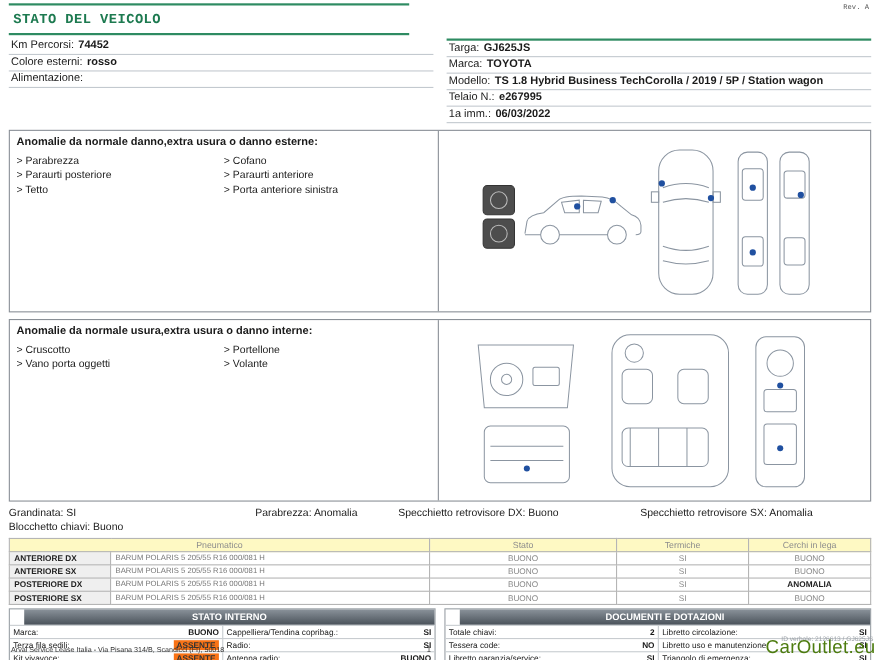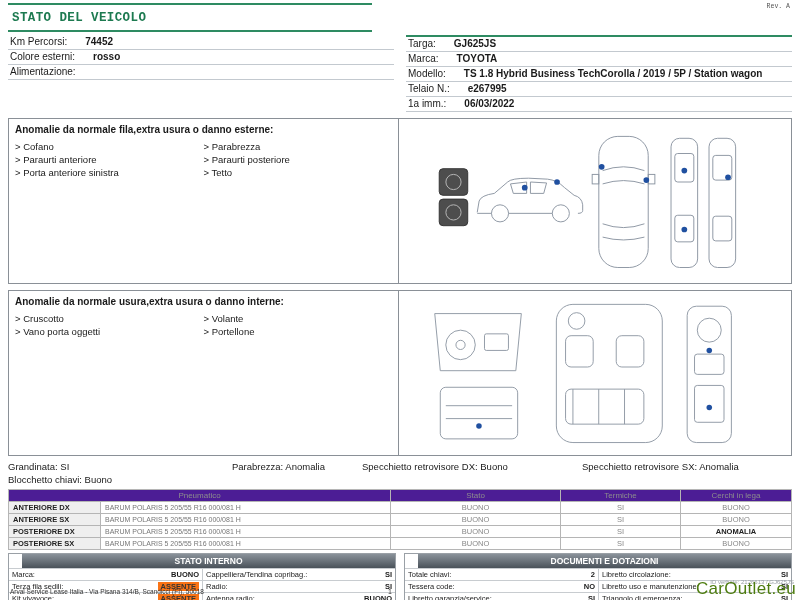--- a/index.html
+++ b/index.html
@@ -10,42 +10,42 @@
   
   .header-wrap { position:relative;font-family:Liberation Mono, monospace; }
   .header-left { width:364px; border-top:2px solid #2e8b62; border-bottom:2px solid #2e8b62; padding:3px 4px 4px; }
   .title { color:#1d7a50; font-size:12.5px; font-weight:bold; letter-spacing:.4px; }
   .rev { position:absolute; top:0; right:2px; font-size:6.5px; color:#555; }
 
   
   .info-grid { display:flex; gap:12px; margin-top:3px; }
   .info-col { flex:1; }
   .info-col.right { border-top:2px solid #2e8b62; }
-  .info-row { display:flex; gap:18px; border-bottom:1px solid #c3c9cf; padding:1px 2px 2px; font-size:10px; min-height:13px; }
+  .info-row { display:flex; gap:4px; border-bottom:1px solid #c3c9cf; padding:1px 2px 2px; font-size:10px; min-height:13px; }
   .info-row .lbl { white-space:nowrap; }
   .info-row .val { font-weight:bold;text-align:right; }
 
   
   .section { border:1px solid #8a9097; margin-top:6px; height:166px; display:flex; }
   .textpane { width:390px; padding:5px 6px; border-right:1px solid #8a9097; }
   .title2 { font-weight:bold; font-size:10px; margin-bottom:5px; }
   .anomaly-cols { display:flex; }
   .anomaly-col { width:50%; font-size:9.5px; line-height:13px; }
   .anomaly-item::before { content:"> "; }
   .diagpane { flex:1; display:flex; align-items:center; justify-content:center; }
 
   
   .summary { margin-top:5px; font-size:9.5px; }
   .summary-line1 { display:flex; }
   .sum-item.w1 { width:224px; } .sum-item.w2 { width:130px; } .sum-item.w3 { width:220px; }
   .summary-line2 { margin-top:2px; }
 
   
   table.tires { width:100%; border-collapse:collapse; margin-top:4px; table-layout:fixed; }
-  .tires th { background:#4c1d95; color:#8d8d8d; font-size:8px; font-weight:normal; border:1px solid #b5b5b5; padding:1px 2px; }
+  .tires th { background:#fef9c3; color:#8d8d8d; font-size:8px; font-weight:normal; border:1px solid #b5b5b5; padding:1px 2px; }
   .tires td { border:1px solid #b5b5b5; font-size:7.5px; padding:1px 4px; color:#555; height:10px; }
   .tires col.c-pos { width:92px; } .tires col.c-name { width:290px; }
   .tires col.c-stato { width:170px; } .tires col.c-term { width:120px; }
   td.pos { font-weight:bold; color:#222; background:#efefef; }
   td.tname { color:#777; font-size:7px; }
   td.c { text-align:center; color:#888; }
   td.anomalia { font-weight:bold; color:#222; }
 
   
   .bottom { display:flex; gap:8px; margin-top:3px; }
@@ -112,31 +112,31 @@
       </div>
       <div class="info-row">
         <span class="lbl">1a imm.:</span>
         <span class="val">06/03/2022</span>
       </div>
     </div>
   </div>
 
   <div class="section">
     <div class="textpane">
-      <div class="title2">Anomalie da normale fila,extra usura o danno esterne:</div>
+      <div class="title2">Anomalie da normale danno,extra usura o danno esterne:</div>
       <div class="anomaly-cols">
+        <div class="anomaly-col">
+          <div class="anomaly-item">Parabrezza</div>
+          <div class="anomaly-item">Paraurti posteriore</div>
+          <div class="anomaly-item">Tetto</div>
+        </div>
         <div class="anomaly-col">
           <div class="anomaly-item">Cofano</div>
           <div class="anomaly-item">Paraurti anteriore</div>
           <div class="anomaly-item">Porta anteriore sinistra</div>
-        </div>
-        <div class="anomaly-col">
-          <div class="anomaly-item">Parabrezza</div>
-          <div class="anomaly-item">Paraurti posteriore</div>
-          <div class="anomaly-item">Tetto</div>
         </div>
       </div>
     </div>
     <div class="diagpane">
       <svg width="385" height="152" viewBox="0 0 385 160">
         <g stroke="#8b95a1" fill="none" stroke-width="1">
           <g>
             <rect x="28" y="46" width="30" height="28" rx="4" fill="#4d4d4d" stroke="#333"></rect>
             <circle cx="43" cy="60" r="8" stroke="#bbb"></circle>
             <rect x="28" y="78" width="30" height="28" rx="4" fill="#4d4d4d" stroke="#333"></rect>
@@ -179,22 +179,22 @@
 
   <div class="section">
     <div class="textpane">
       <div class="title2">Anomalie da normale usura,extra usura o danno interne:</div>
       <div class="anomaly-cols">
         <div class="anomaly-col">
           <div class="anomaly-item">Cruscotto</div>
           <div class="anomaly-item">Vano porta oggetti</div>
         </div>
         <div class="anomaly-col">
+          <div class="anomaly-item">Portellone</div>
           <div class="anomaly-item">Volante</div>
-          <div class="anomaly-item">Portellone</div>
         </div>
       </div>
     </div>
     <div class="diagpane">
       <svg width="385" height="152" viewBox="0 0 385 165">
         <g stroke="#8b95a1" fill="none" stroke-width="1">
           <g>
             <path d="M18 18 L112 18 L106 80 L24 80 Z"></path>
             <circle cx="46" cy="52" r="16"></circle>
             <circle cx="46" cy="52" r="5"></circle>

